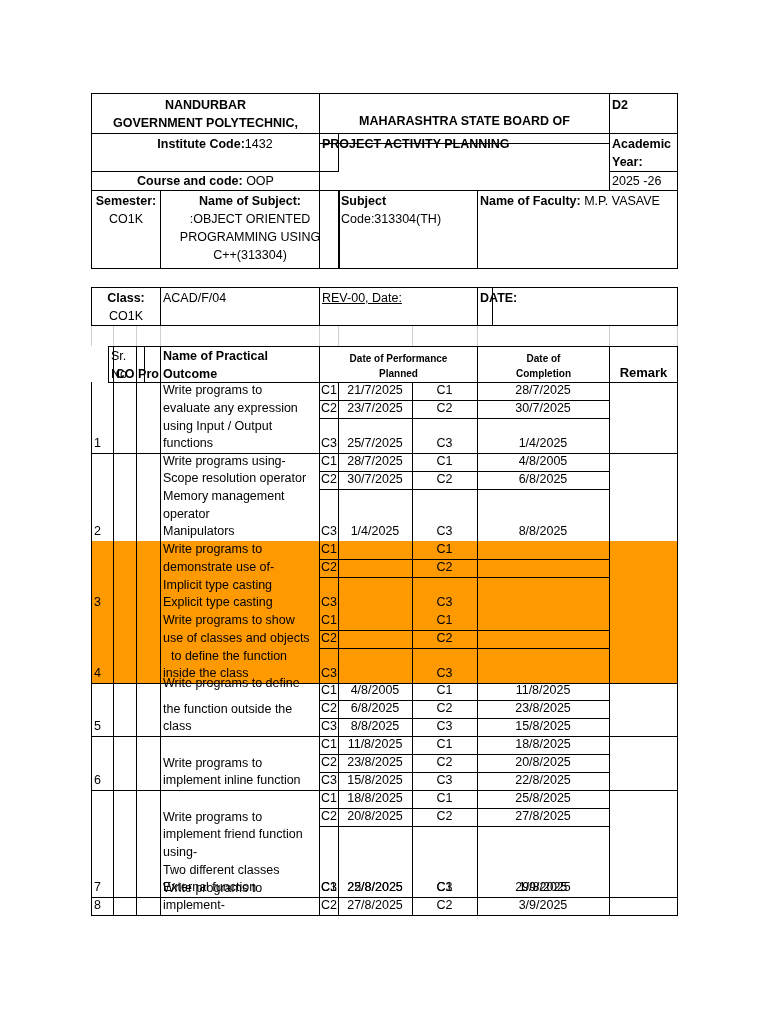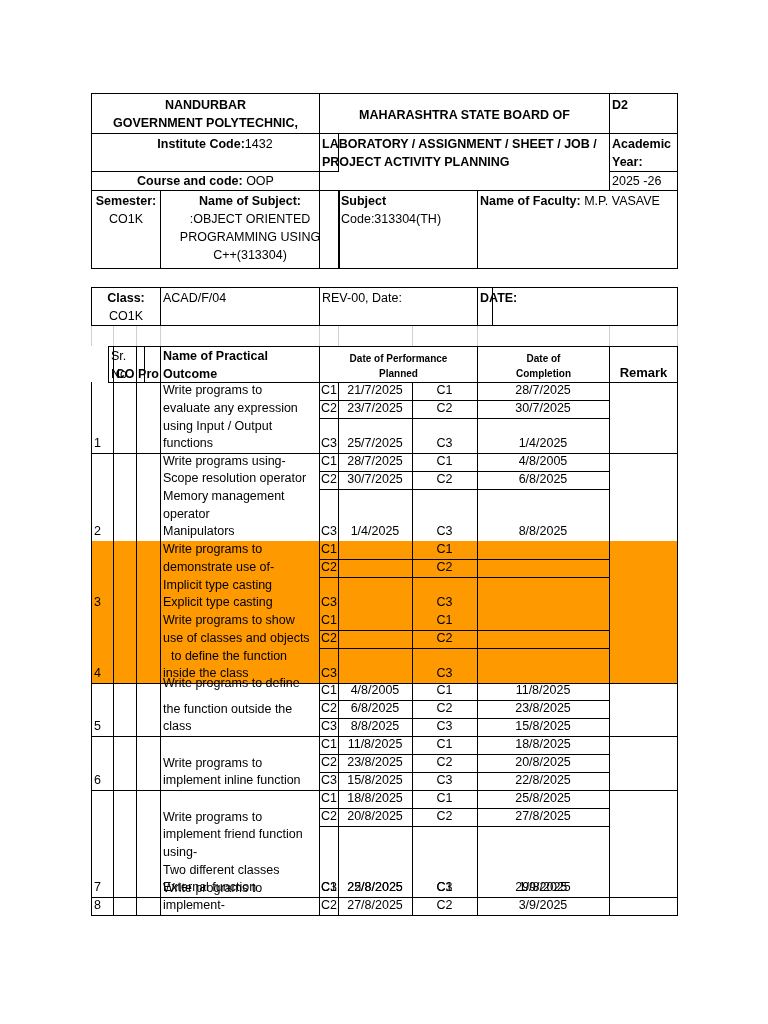--- a/index.html
+++ b/index.html
@@ -19,30 +19,29 @@
 </style>
 </head>
 <body>
 
 <div>
 
   <div class="cell ctr b" style="left:91px;top:93px;width:229px;height:41px;padding-top:2px;">
     <div>NANDURBAR</div>
     <div>GOVERNMENT POLYTECHNIC,</div>
   </div>
-  <div class="cell ctr b" style="left:319px;top:93px;width:291px;height:41px;padding-top:12px;">
+  <div class="cell ctr b" style="left:319px;top:93px;width:291px;height:51px;padding-top:18px;">
     <div>MAHARASHTRA STATE BOARD OF</div>
   </div>
   <div class="cell b pad" style="left:609px;top:93px;width:69px;height:41px;padding-top:2px;">D2</div>
 
   <div class="cell ctr" style="left:91px;top:133px;width:248px;height:39px;padding-top:1px;">
     <span class="b">Institute Code:</span><span>1432</span>
   </div>
   <div class="cell b pad" style="left:319px;top:133px;width:291px;height:58px;padding-top:1px;">
-    <div>LABORATORY / ASSIGNMENT / SHEET / JOB /</div>
     <div>PROJECT ACTIVITY PLANNING</div>
   </div>
   <div class="cell b pad" style="left:609px;top:133px;width:69px;height:39px;padding-top:1px;">
     <div>Academic</div>
     <div>Year:</div>
   </div>
 
   <div class="cell ctr" style="left:91px;top:171px;width:229px;height:20px;">
     <span class="b">Course and code: </span><span>OOP</span>
   </div>
@@ -67,21 +66,21 @@
     <span class="b">Name of Faculty: </span><span>M.P. VASAVE</span>
   </div>
 </div>
 
 <div>
   <div class="cell ctr" style="left:91px;top:287px;width:70px;height:39px;padding-top:1px;">
     <div class="b">Class:</div>
     <div>CO1K</div>
   </div>
   <div class="cell pad" style="left:160px;top:287px;width:160px;height:39px;padding-top:1px;">ACAD/F/04</div>
-  <div class="cell pad" style="left:319px;top:287px;width:174px;height:39px;padding-top:1px;">REV-00, Date:</div>
+  <div class="cell pad" style="left:319px;top:287px;width:174px;height:39px;padding-top:1px;text-decoration:underline;">REV-00, Date:</div>
   <div class="cell pad b" style="left:477px;top:287px;width:201px;height:39px;padding-top:1px;">DATE:</div>
 </div>
 
 <div>
   <div class="light" style="left:91px;top:326px;height:20px;"></div>
   <div class="light" style="left:113px;top:326px;height:20px;"></div>
   <div class="light" style="left:136px;top:326px;height:20px;"></div>
   <div class="light" style="left:160px;top:326px;height:20px;"></div>
   <div class="light" style="left:319px;top:326px;height:20px;"></div>
   <div class="light" style="left:338px;top:326px;height:20px;"></div>

